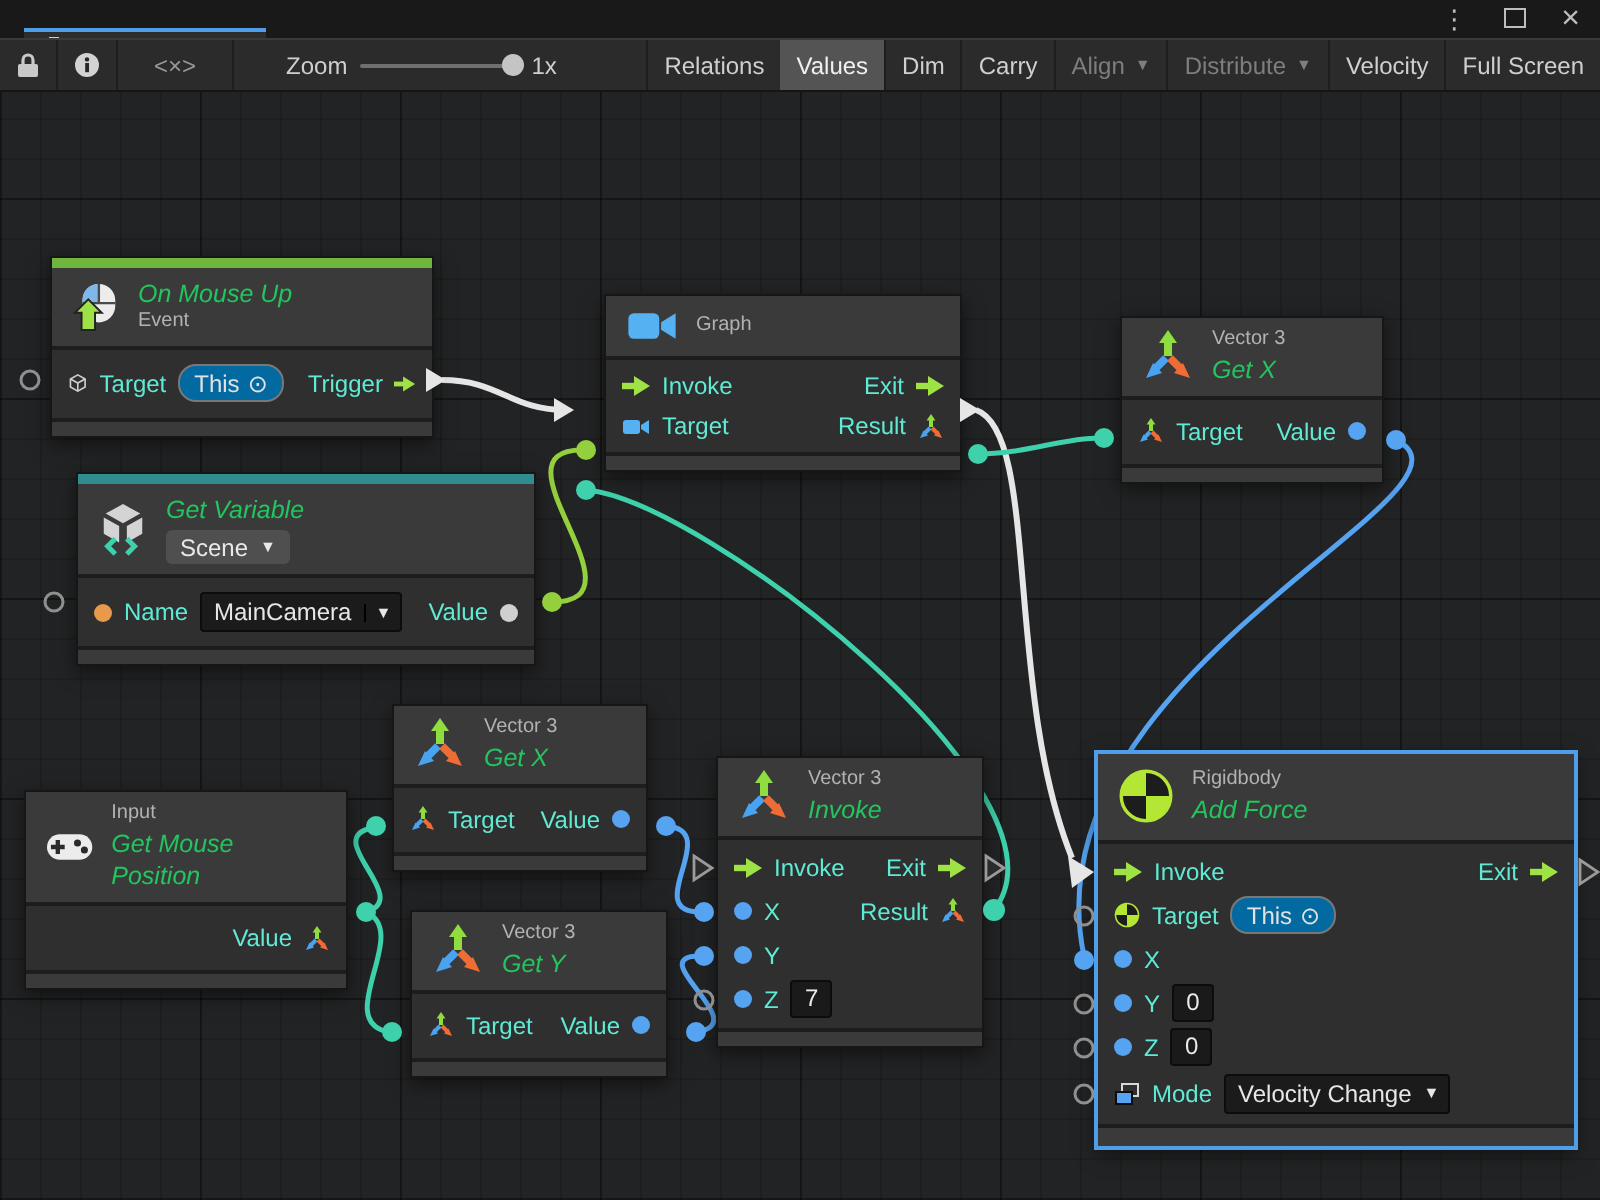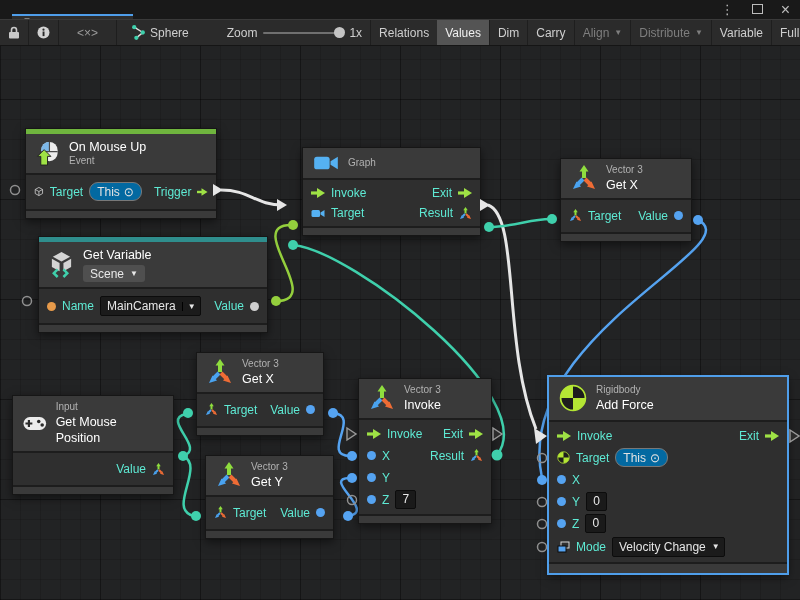--- a/index.html
+++ b/index.html
@@ -44,21 +44,21 @@
     z-index:0;}
   svg.layer{position:absolute;left:0;top:0;width:800px;height:600px;pointer-events:none;}
   #wires{z-index:1;} #ports{z-index:3;}
 
   .node{position:absolute;background:#2f2f2f;border:1px solid #161616;z-index:2;
         box-shadow:0 3px 9px rgba(0,0,0,.5);color:#cccccc;font-size:12px;}
   .node.selected{border:1px solid var(--selection-blue);box-shadow:0 0 0 1px var(--selection-blue),0 3px 9px rgba(0,0,0,.5);}
   .accent{height:5px;}
   .nhead{display:flex;align-items:center;gap:9px;padding:5px 10px;background:#3a3a3a;border-bottom:2px solid #1d1d1d;}
   .ncat{font-size:10px;color:#b2b2b2;line-height:1.25;}
-  .ntitle{font-size:12.5px;color:#ffffff;line-height:1.3;}
+  .ntitle{font-size:12.5px;color:#22c55e;line-height:1.3;font-style:italic;}
   .nbody{padding:3px 8px;}
   .nrow{display:flex;align-items:center;gap:6px;height:22px;}
   .sp{flex:1;}
   .nfoot{height:7px;background:#3a3a3a;border-top:2px solid #1d1d1d;}
   .dot{width:9px;height:9px;border-radius:50%;display:inline-block;flex:0 0 auto;}
   .dot.blue{background:var(--wire-blue);} .dot.orange{background:var(--port-orange);}
   .dot.gray{background:#d0d0d0;}
   .chip-this{display:inline-flex;align-items:center;gap:4px;border:1px solid #787878;border-radius:9px;
              padding:0 7px;height:17px;background:#0369a1;color:#e2e2e2;}
   .chip-dd{display:inline-flex;align-items:center;background:#1b1b1b;border:1px solid #0c0c0c;
@@ -101,29 +101,20 @@
     <div class="tbtn">
       <svg width="13" height="13" viewBox="0 0 13 13">
         <circle cx="6.5" cy="6.5" r="6" fill="#d2d2d2"></circle>
         <circle cx="6.5" cy="3.7" r="1.1" fill="#262626"></circle>
         <rect x="5.6" y="5.5" width="1.9" height="4.6" fill="#262626"></rect>
       </svg>
     </div>
     <div class="tbtn" style="padding:0 18px;color:#9a9a9a;">
       <span>&lt;×&gt;</span>
     </div>
-    <div class="tbtn" style="border-right:none;padding-left:14px;">
-      <svg width="15" height="15" viewBox="0 0 14 14">
-        <path d="M3 2 L11 7 L5 12" stroke="#e0e0e0" stroke-width="1.3" fill="none"></path>
-        <circle cx="3" cy="2" r="2" fill="var(--wire-teal)"></circle>
-        <circle cx="11" cy="7" r="2" fill="var(--wire-teal)"></circle>
-        <circle cx="5" cy="12" r="2" fill="var(--wire-teal)"></circle>
-      </svg>
-      <span class="tb-label">Sphere</span>
-    </div>
     <div class="tbtn" style="border-right:none;padding-left:26px;">
       <span>Zoom</span>
       <div class="slider">
         <div class="knob"></div>
       </div>
       <span>1x</span>
     </div>
     <div class="flexspacer"></div>
     <div class="tbtn right">
         <span>Relations</span>
@@ -139,21 +130,21 @@
       </div>
     <div class="tbtn disabled">
       <span>Align</span>
         <span class="caret">▼</span>
     </div>
     <div class="tbtn disabled">
       <span>Distribute</span>
         <span class="caret">▼</span>
     </div>
     <div class="tbtn">
-        <span>Variable</span>
+        <span>Velocity</span>
       </div>
     <div class="tbtn" style="border-right:none;">
         <span>Full Screen</span>
       </div>
   </div>
 
   <div class="graphbg"></div>
 
   <svg class="layer" id="wires" viewBox="0 0 800 600">
     <g fill="none">

